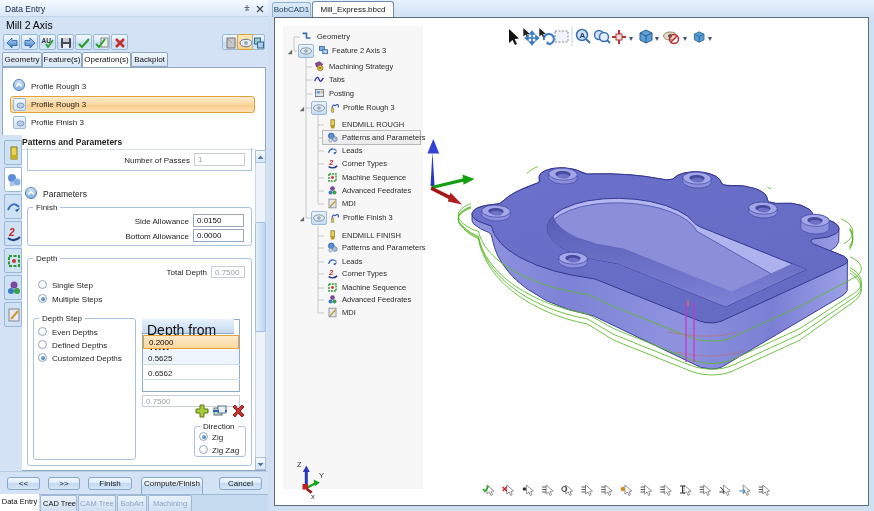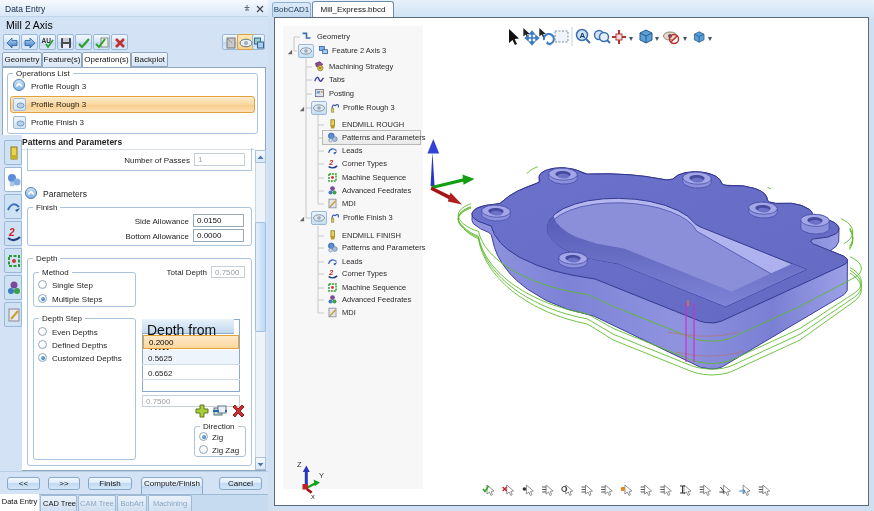--- a/index.html
+++ b/index.html
@@ -95,23 +95,20 @@
       <svg width="12" height="16" viewBox="0 0 12 16">
         <rect x="1.5" y="3" width="6" height="6" fill="#9cc" stroke="#368"></rect>
         <rect x="4.5" y="7" width="6" height="6" fill="#ace" stroke="#368"></rect>
       </svg>
     </div>
 <div class="abs" style="left:2px;top:52px;width:40px;height:15px;background:linear-gradient(#f0f6fc,#d4e4f4);border:1px solid #8fa8c0;border-radius:2px 2px 0 0;font-size:8px;text-align:center;color:#111;line-height:14px">Geometry</div>
 <div class="abs" style="left:42px;top:52px;width:40px;height:18px;background:linear-gradient(#f0f6fc,#d4e4f4);border:1px solid #8fa8c0;border-radius:2px 2px 0 0;font-size:8px;text-align:center;color:#111;line-height:14px">Feature(s)</div>
 <div class="abs" style="left:82px;top:52px;width:49px;z-index:3;height:16px;background:#ffffff;border:1px solid #8fa8c0;border-radius:2px 2px 0 0;font-size:8px;text-align:center;color:#111;line-height:14px">Operation(s)</div>
 <div class="abs" style="left:131px;top:52px;width:37px;height:15px;background:linear-gradient(#f0f6fc,#d4e4f4);border:1px solid #8fa8c0;border-radius:2px 2px 0 0;font-size:8px;text-align:center;color:#111;line-height:14px">Backplot</div>
 <div class="abs" style="left:2px;top:67px;width:264px;height:404px;background:#fff;border:1px solid #8fa8c0"></div>
-<div class="gb" style="left:7px;top:73px;width:251px;height:61px">
-      <span>Operations List</span>
-    </div>
 <svg style="left:13px;top:79px" width="12" height="12" viewBox="0 0 13 13">
       <circle cx="6.5" cy="6.5" r="6" fill="url(#gblu)" stroke="#4779b8"></circle>
       <path d="M3.5 8 L6.5 5 L9.5 8" stroke="#fff" stroke-width="1.6" fill="none"></path>
     </svg>
 <div class="lab" style="left:31px;top:82px">Profile Rough 3</div>
 <div class="abs" style="left:10px;top:96px;width:245px;height:17px;border:1px solid #e2a23c;border-radius:3px;background:linear-gradient(#fdecd0,#fbd79e 50%,#f9cd8a 51%,#fbdfb4)"></div>
 <div class="abs" style="left:13px;top:98px;width:13px;height:13px;border:1px solid #9ab8d8;background:linear-gradient(#eef5fc,#cfe2f4);border-radius:2px">
       <svg width="11" height="11" viewBox="0 0 11 11" style="left:1px;top:1px">
         <ellipse cx="5.5" cy="5.5" rx="3.5" ry="2.5" fill="#b8cfe8" stroke="#7a9cc0"></ellipse>
       </svg>
@@ -183,23 +180,20 @@
     </div>
 <div class="lab" style="left:40px;top:217px;width:149px;text-align:right">Side Allowance</div>
 <div class="inp" style="left:193px;top:214px;width:51px;height:13px">0.0150</div>
 <div class="lab" style="left:40px;top:232px;width:149px;text-align:right">Bottom Allowance</div>
 <div class="inp" style="left:193px;top:229px;width:51px;height:13px">0.0000</div>
 <div class="gb" style="left:27px;top:258px;width:225px;height:208px">
       <span>Depth</span>
     </div>
 <div class="lab" style="left:100px;top:268px;width:107px;text-align:right">Total Depth</div>
 <div class="inp dis" style="left:211px;top:266px;width:34px;height:12px">0.7500</div>
-<div class="gb" style="left:33px;top:272px;width:103px;height:35px">
-      <span>Method</span>
-    </div>
 <div class="radio" style="left:38px;top:280px"></div>
     <div class="rlab" style="left:52px;top:281px">Single Step</div>
 <div class="radio on" style="left:38px;top:294px"></div>
     <div class="rlab" style="left:52px;top:295px">Multiple Steps</div>
 <div class="gb" style="left:33px;top:318px;width:103px;height:142px">
       <span>Depth Step</span>
     </div>
 <div class="radio" style="left:38px;top:327px"></div>
     <div class="rlab" style="left:52px;top:328px">Even Depths</div>
 <div class="radio" style="left:38px;top:340px"></div>

